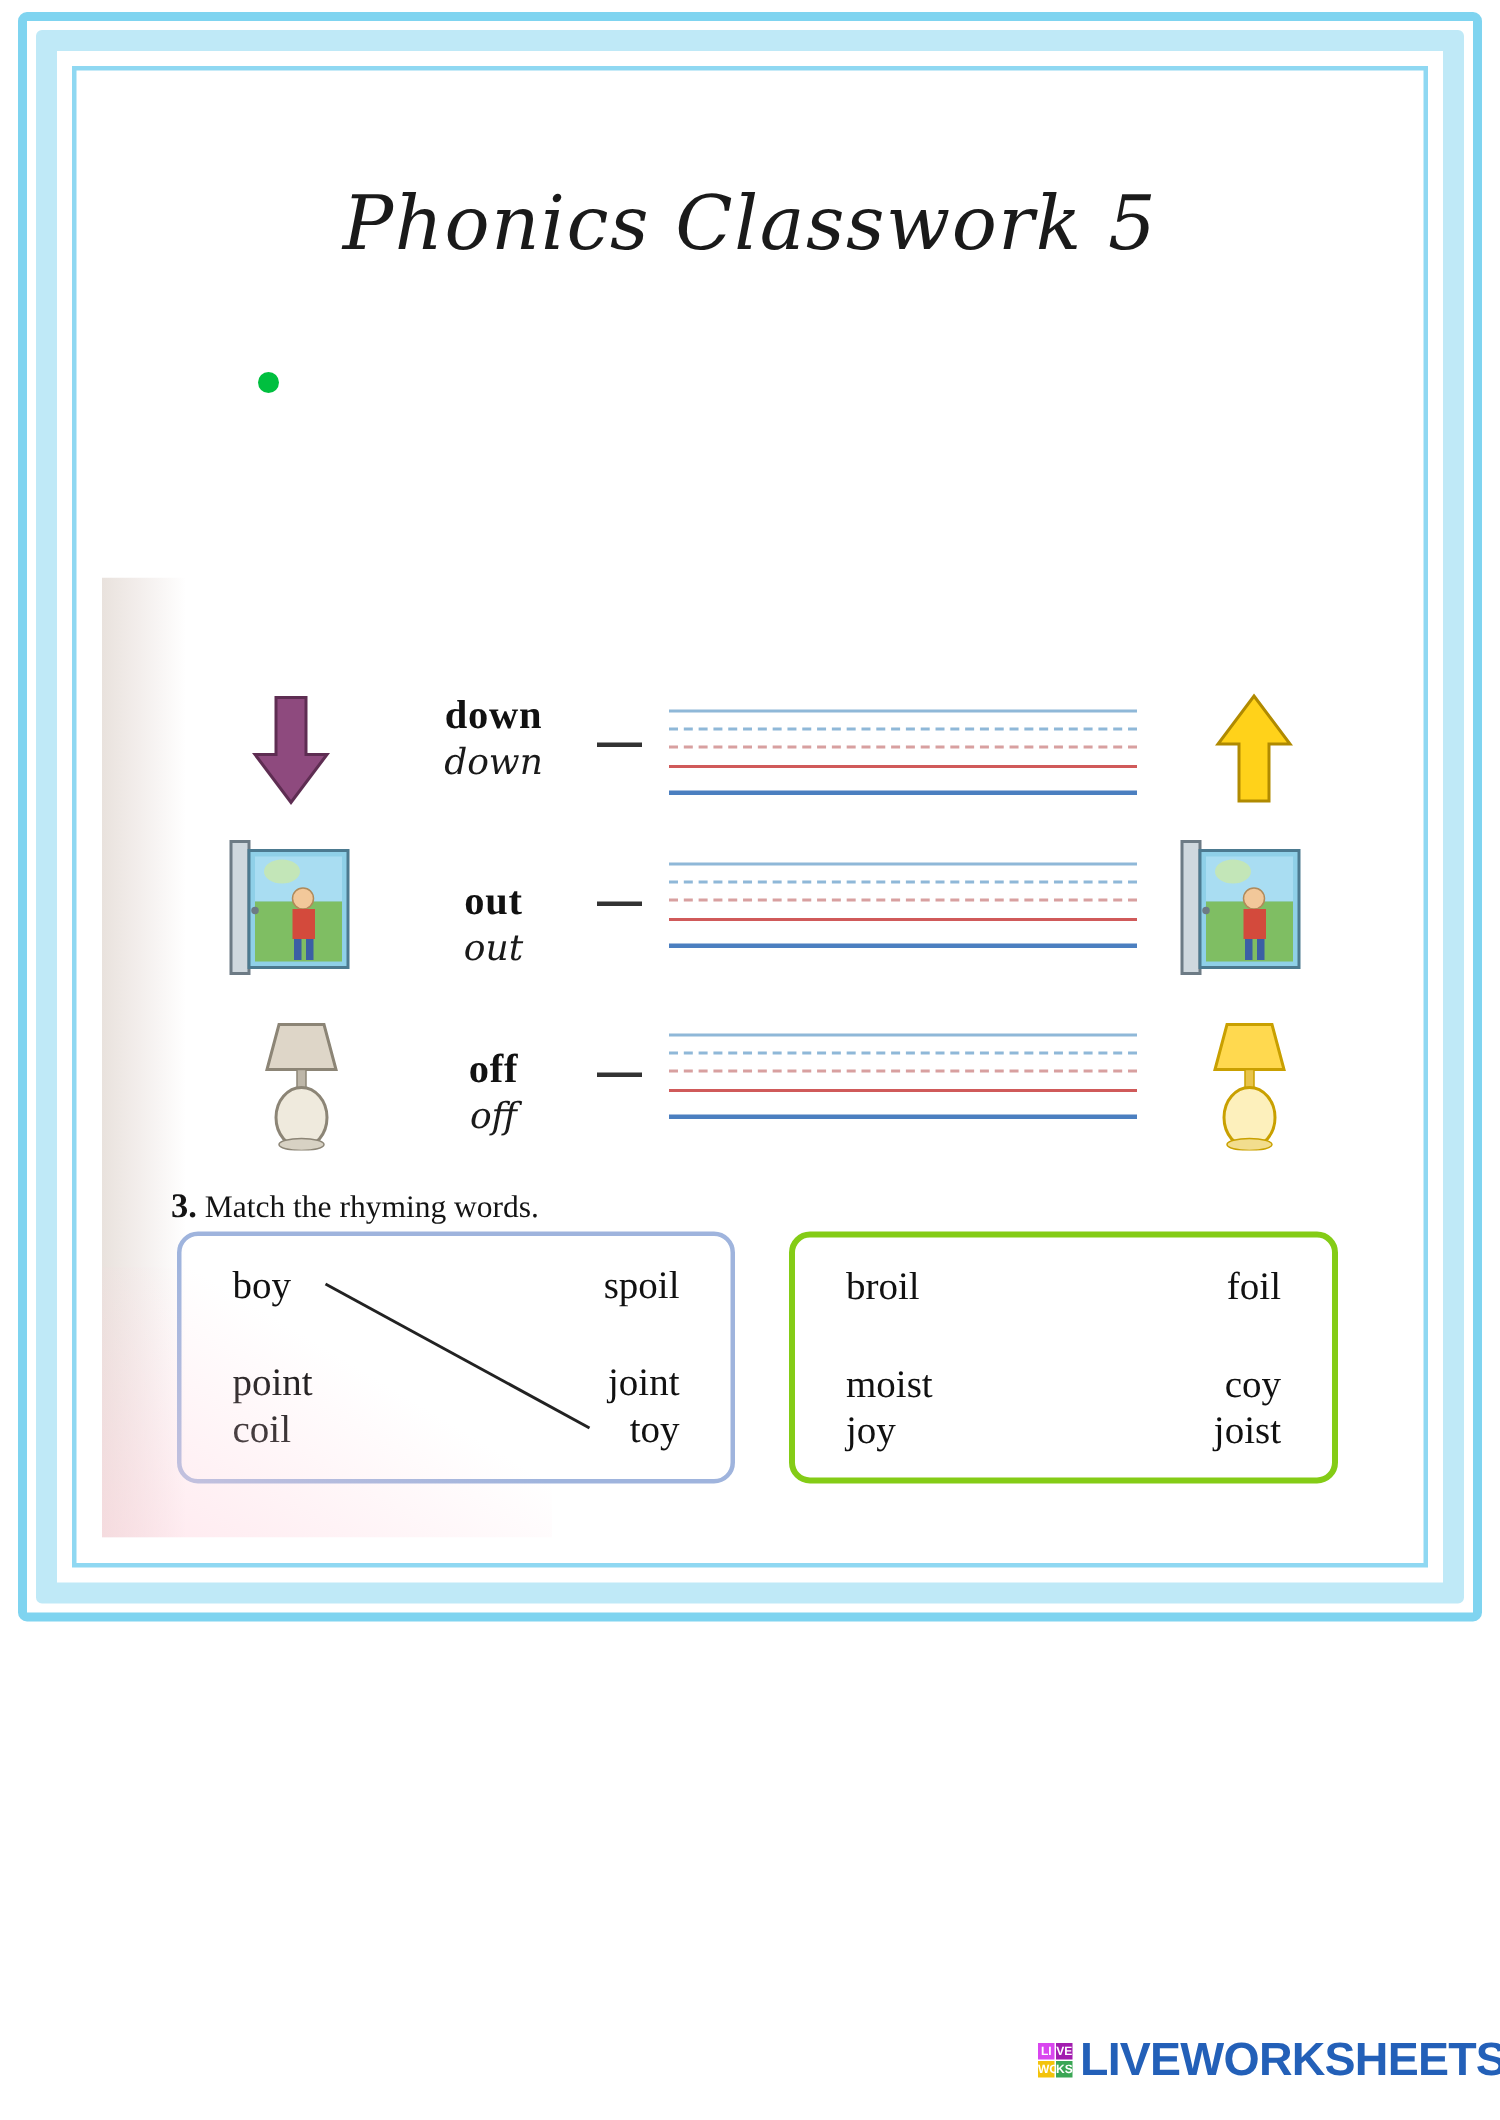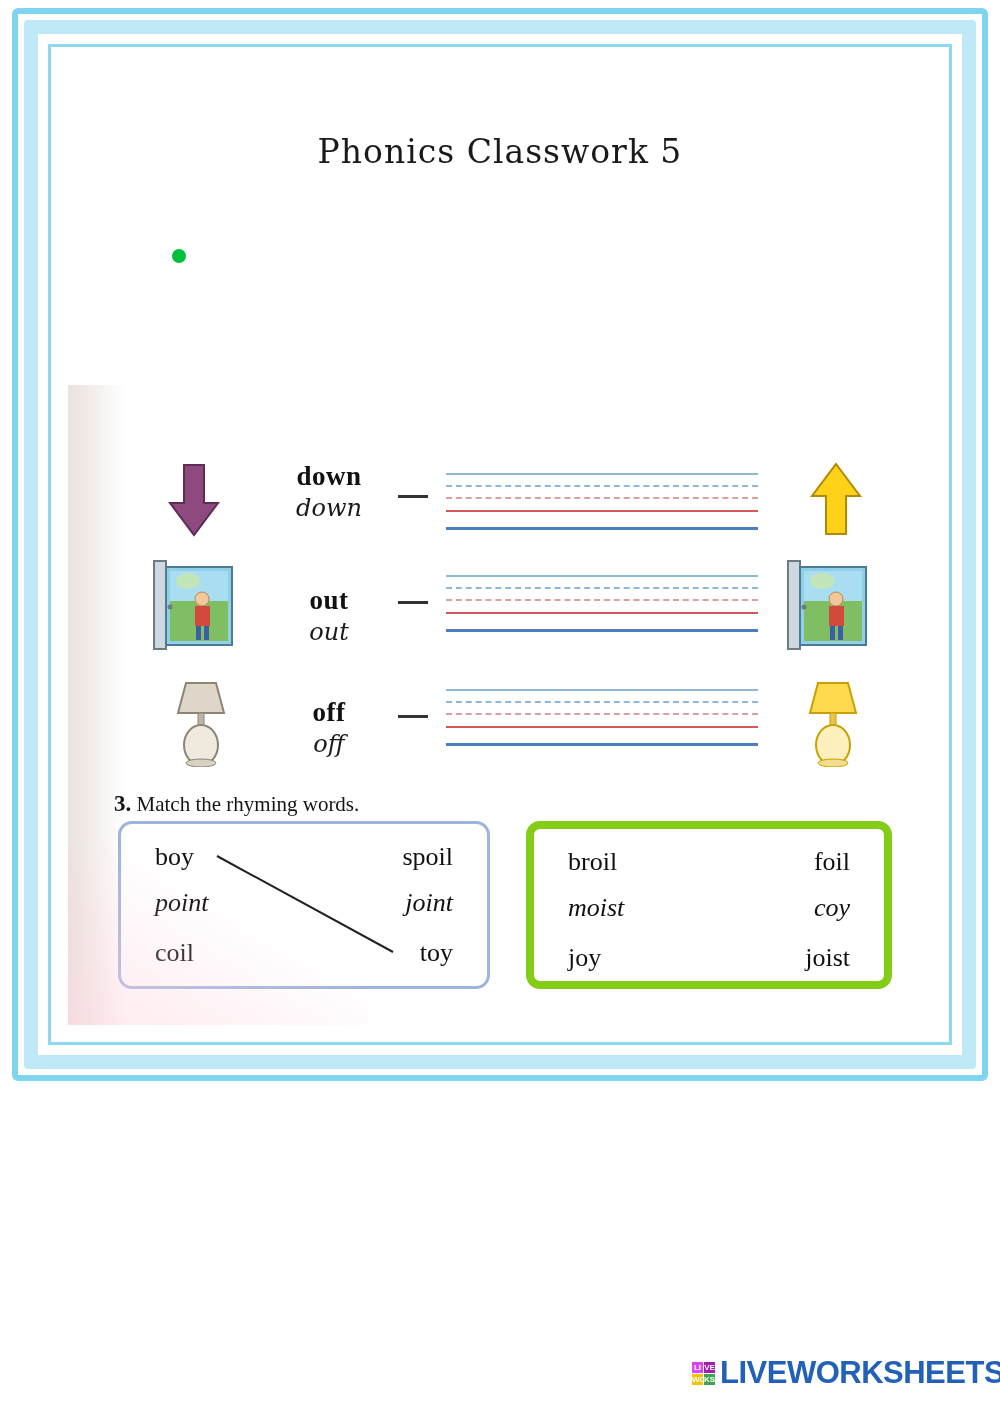--- a/index.html
+++ b/index.html
@@ -46,25 +46,26 @@
     height: 1001px;
     border: 3px solid #8fd8f2;
     box-sizing: border-box;
     background: #ffffff;
   }
 
   
   .title {
     position: absolute;
     left: 0;
-    top: 132px;
+    top: 120px;
     width: 1000px;
     text-align: center;
     font-family: "DejaVu Serif", serif;
-    font-size: 33px;
+    font-style: italic;
+    font-size: 50px;
     color: #1a1a1a;
     letter-spacing: 1px;
   }
 
   
   .instruction {
     position: absolute;
     left: 172px;
     top: 238px;
     width: 700px;
@@ -219,34 +220,34 @@
     top: 436px;
     width: 372px;
     height: 168px;
     border: 3px solid #9fb4dd;
   }
   #box-right {
     left: 458px;
     top: 436px;
     width: 366px;
     height: 168px;
-    border: 8px solid #84cc16;
+    border: 4px solid #84cc16;
     text-align: right;
   }
   .match-word {
     position: absolute;
     font-family: "Liberation Serif", serif;
     font-size: 26px;
     color: #111;
     white-space: nowrap;
   }
   .match-col-l { left: 34px; }
   .match-col-r { right: 34px; }
   .mw-1 { top: 18px; }
-  .mw-2 { top: 64px; font-style: italic; }
+  .mw-2 { top: 83px; }
   .mw-3 { top: 114px; }
   #box-right .match-word { font-size: 26px; }
 
   
   .footer-logo {
     position: absolute;
     left: 692px;
     top: 1355px;
     display: flex;
     align-items: center;

